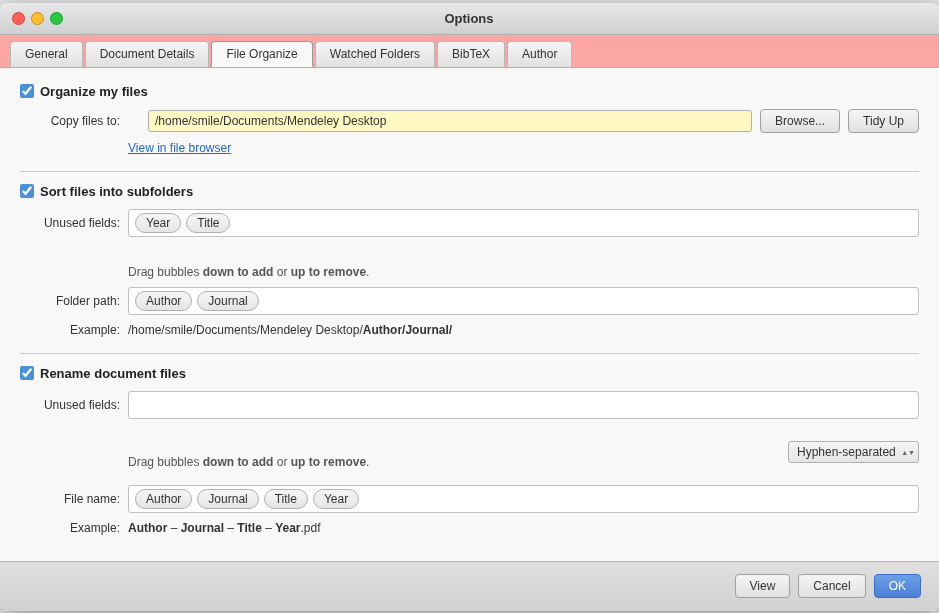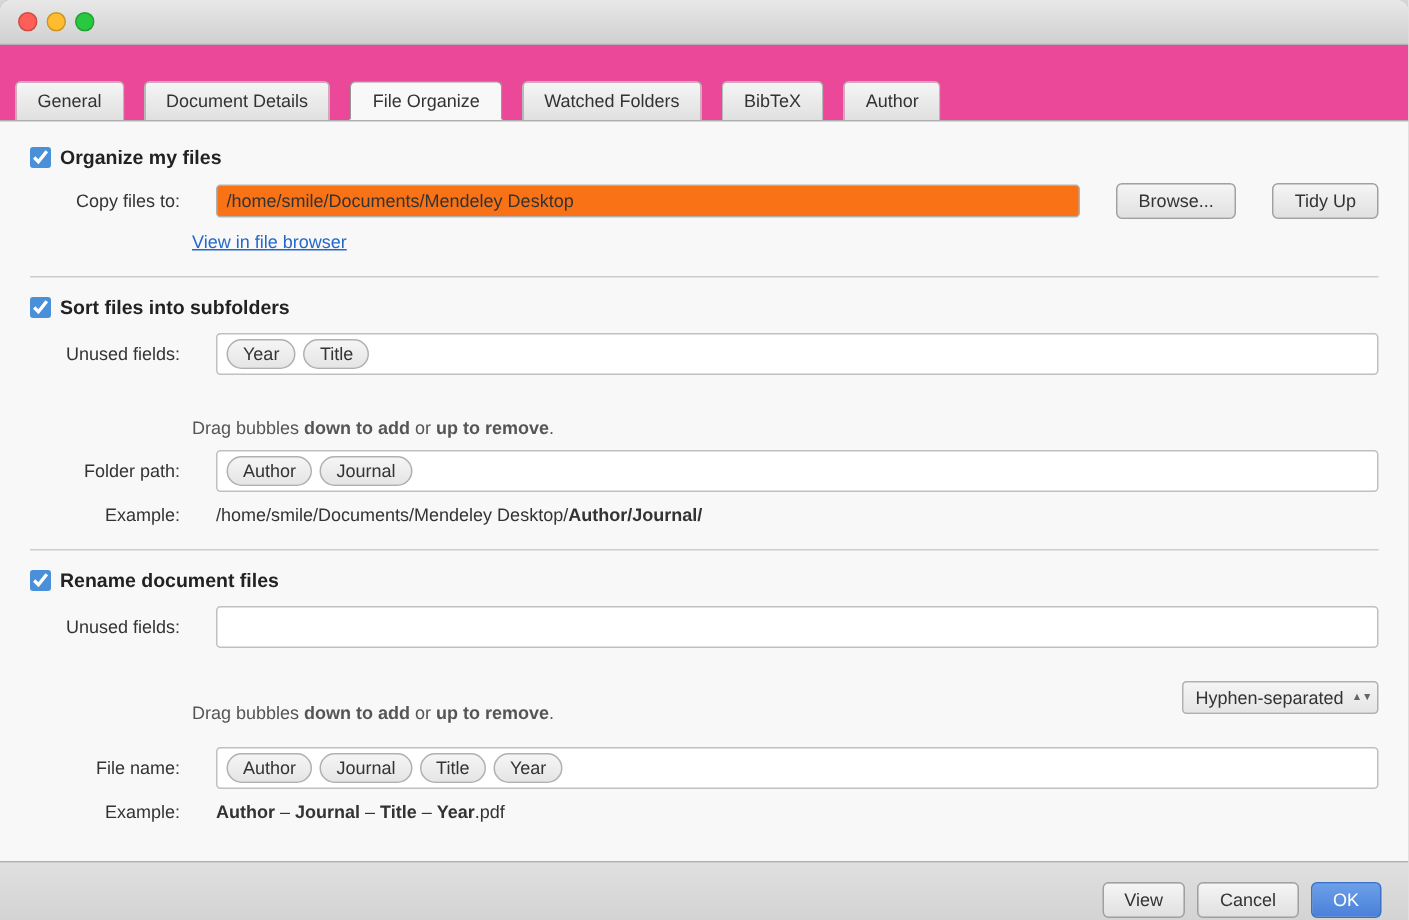--- a/index.html
+++ b/index.html
@@ -42,24 +42,24 @@
     .tl-max { background: #28c840; }
     .titlebar-title {
       flex: 1;
       text-align: center;
       font-size: 13px;
       font-weight: 600;
       color: #333;
       margin-left: -60px;
     }
     .tabs-bar {
-      background: #ec4899;
-      padding: 24px 10px 0;
-      display: flex;
-      gap: 13px;
+      background: #fca5a5;
+      padding: 6px 10px 0;
+      display: flex;
+      gap: 2px;
       border-bottom: 1px solid #b0b0b0;
     }
     .tab {
       padding: 5px 14px;
       font-size: 12px;
       border: 1px solid #b8b8b8;
       border-bottom: none;
       background: linear-gradient(to bottom, #f5f5f5, #e0e0e0);
       border-radius: 4px 4px 0 0;
       cursor: pointer;
@@ -94,37 +94,38 @@
     }
     .checkbox {
       width: 14px;
       height: 14px;
       accent-color: #4a90d9;
     }
     .form-row {
       display: flex;
       align-items: center;
       margin-bottom: 8px;
-      gap: 24px;
+      gap: 8px;
     }
     .form-label {
       width: 100px;
       text-align: right;
       font-size: 12px;
       color: #333;
       flex-shrink: 0;
     }
     .text-input {
       flex: 1;
       padding: 3px 6px;
       border: 1px solid #b0b0b0;
       border-radius: 3px;
-      background: #f97316;
-      font-size: 12px;
-      color: #333;
+      background: #fef9c3;
+      font-size: 12px;
+      color: #333;
+      margin-left: 20px;
     }
     .btn {
       padding: 4px 14px;
       border: 1px solid #a0a0a0;
       border-radius: 4px;
       background: linear-gradient(to bottom, #f5f5f5, #e0e0e0);
       font-size: 12px;
       cursor: pointer;
       color: #333;
       white-space: nowrap;
@@ -241,20 +242,21 @@
 </head>
 <body>
 
 <div class="window">
   <div class="titlebar">
     <div class="traffic-lights">
       <div class="traffic-light tl-close"></div>
       <div class="traffic-light tl-min"></div>
       <div class="traffic-light tl-max"></div>
     </div>
+    <div class="titlebar-title">Options</div>
   </div>
 
   <div class="tabs-bar">
     <div class="tab">General</div>
     <div class="tab">Document Details</div>
     <div class="tab active">File Organize</div>
     <div class="tab">Watched Folders</div>
     <div class="tab">BibTeX</div>
     <div class="tab">Author</div>
   </div>

